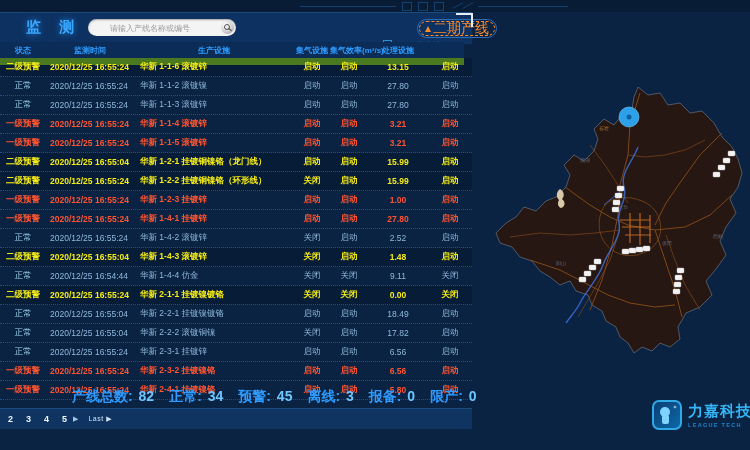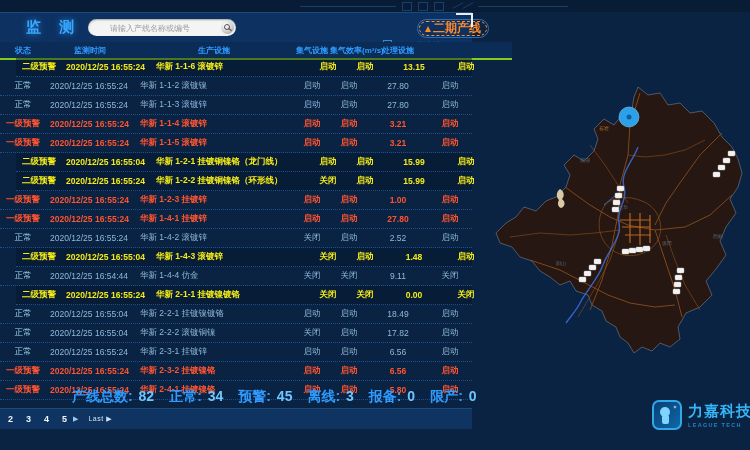--- a/index.html
+++ b/index.html
@@ -22,35 +22,35 @@
   .searchbox input::placeholder{color:#9a9a9a;}
   .mag-btn{position:absolute;right:2px;top:2px;width:13px;height:13px;border-radius:50%;
            background:radial-gradient(circle at 35% 30%, #ffffff, #cfcfcf 55%, #8f8f8f);}
   .mag{position:absolute;left:3px;top:3px;width:4px;height:4px;border:1px solid #555;border-radius:50%;}
   .mag::after{content:'';position:absolute;width:4px;height:1px;background:#555;right:-3px;bottom:-1px;transform:rotate(38deg);}
   .phase1{position:absolute;left:383px;top:40px;display:flex;gap:17px;cursor:pointer;}
   .phase1 .box{width:7px;height:7px;border:1px solid #2f8fd0;background:transparent;}
   .phase1 .lbl{font-size:8px;color:#2f8fd0;}
   .phase2{position:absolute;left:417px;top:19px;border:1px solid #2a6db3;border-radius:10px;padding:1px;cursor:pointer;}
   .phase2-in{border:1px dashed #ff8a2a;border-radius:8px;height:13px;display:flex;align-items:center;
-             justify-content:center;gap:2px;color:#ff8a2a;font-size:12px;font-weight:bold;padding:0 5px;}
+             justify-content:center;gap:2px;color:#ff8a2a;font-size:14px;font-weight:normal;padding:0 5px;}
   .flame{width:0;height:0;border-left:3px solid transparent;border-right:3px solid transparent;border-bottom:6px solid #ff8a2a;}
   .corner{position:absolute;left:456px;top:13px;width:15px;height:12px;
           border-top:2px solid #e8eef5;border-right:2px solid #e8eef5;}
   
   .grid7{display:grid;grid-template-columns:46px 88px 160px 36px 38px 60px 44px;align-items:center;}
-  .thead{position:absolute;left:0;top:42px;width:512px;height:16px;background:#0a2c56;
-         border-bottom:2px solid #84cc16;color:#2f9bff;font-size:8px;font-weight:bold;}
+  .thead{position:absolute;left:0;top:42px;width:464px;height:16px;background:#0a2c56;
+         border-bottom:7px solid #84cc16;color:#2f9bff;font-size:8px;font-weight:bold;}
   .thead span{text-align:center;white-space:nowrap;}
   .rows{position:absolute;left:0;top:58px;width:472px;}
   .trow{height:18px;font-size:8.5px;color:#8fb8dc;border-bottom:1px dotted #1d4f8c;cursor:pointer;}
   .trow span{text-align:center;white-space:nowrap;overflow:hidden;}
   .trow .time{text-align:left;padding-left:4px;}
   .trow .name{text-align:left;padding-left:6px;}
-  .trow.warn2{color:#f5ec16;font-weight:bold;background:rgba(5,20,42,.45);margin-left:16px;}
+  .trow.warn2{color:#f5ec16;font-weight:bold;background:rgba(5,20,42,.45);}
   .trow.warn1{color:#ff5430;font-weight:bold;}
   .trow.normal .status{color:#9fd4ef;}
   
   .summary{position:absolute;left:52px;top:388px;width:420px;display:flex;gap:15px;
            font-size:14px;color:#2f9bff;font-weight:bold;margin-left:20px;}
   .sum-item .sv{color:#6fc6ff;margin-left:2px;}
   
   .botbar{position:absolute;left:0;top:408px;width:472px;height:21px;background:#0f3462;
           border-top:1px solid #1b4a7d;display:flex;align-items:center;padding:0 8px;box-sizing:border-box;}
   .pages{display:flex;align-items:center;gap:13px;}

